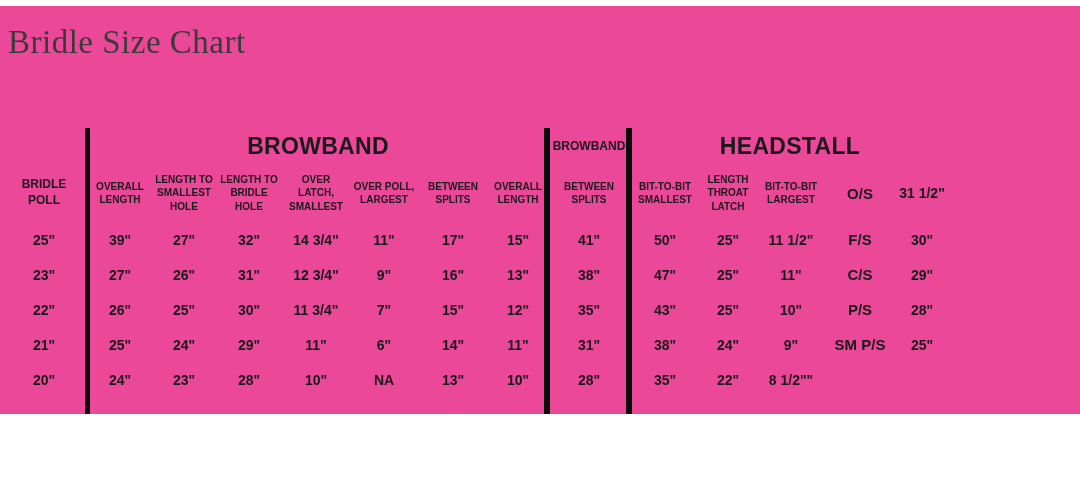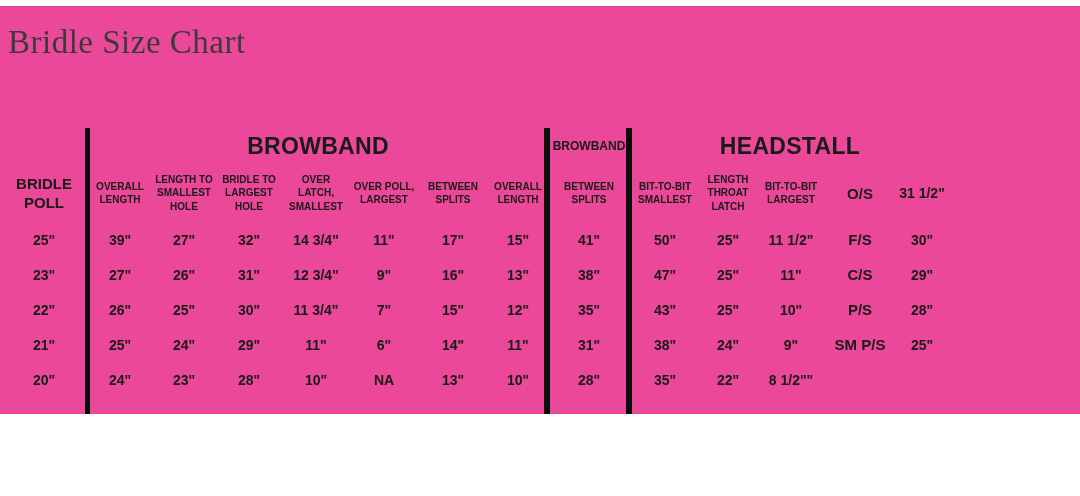--- a/index.html
+++ b/index.html
@@ -59,21 +59,21 @@
     font-size: 23px;
     letter-spacing: 0.3px;
   }
   .corner     { grid-column: 1; }
   .noseband   { grid-column: 2 / span 7; }
   .browband   { grid-column: 9; font-size: 12px; letter-spacing: 0; }
   .headstall  { grid-column: 10 / span 5; }
   .row-head-label {
     flex-direction: column;
     font-weight: 700;
-    font-size: 15px;
+    font-size: 12px;
     line-height: 1.3;
   }
   .col-header {
     font-weight: 700;
     font-size: 10px;
     line-height: 1.35;
     padding: 0 3px;
   }
   .row { display: contents; }
   .size-cell {
@@ -103,21 +103,21 @@
       <div class="cell group-title noseband">BROWBAND</div>
       <div class="cell group-title browband">BROWBAND</div>
       <div class="cell group-title headstall">HEADSTALL</div>
 
       <div class="cell row-head-label">
         <span>BRIDLE</span>
         <span>POLL</span>
       </div>
       <div class="cell col-header">OVERALL LENGTH</div>
       <div class="cell col-header">LENGTH TO SMALLEST HOLE</div>
-      <div class="cell col-header">BRIDLE TO LARGEST HOLE</div>
+      <div class="cell col-header">LENGTH TO BRIDLE HOLE</div>
       <div class="cell col-header">OVER LATCH, SMALLEST</div>
       <div class="cell col-header">OVER POLL, LARGEST</div>
       <div class="cell col-header">BETWEEN SPLITS</div>
       <div class="cell col-header">OVERALL LENGTH</div>
       <div class="cell col-header">BETWEEN SPLITS</div>
       <div class="cell col-header">BIT-TO-BIT SMALLEST</div>
       <div class="cell col-header">LENGTH THROAT LATCH</div>
       <div class="cell col-header">BIT-TO-BIT LARGEST</div>
 
   <div class="row">

